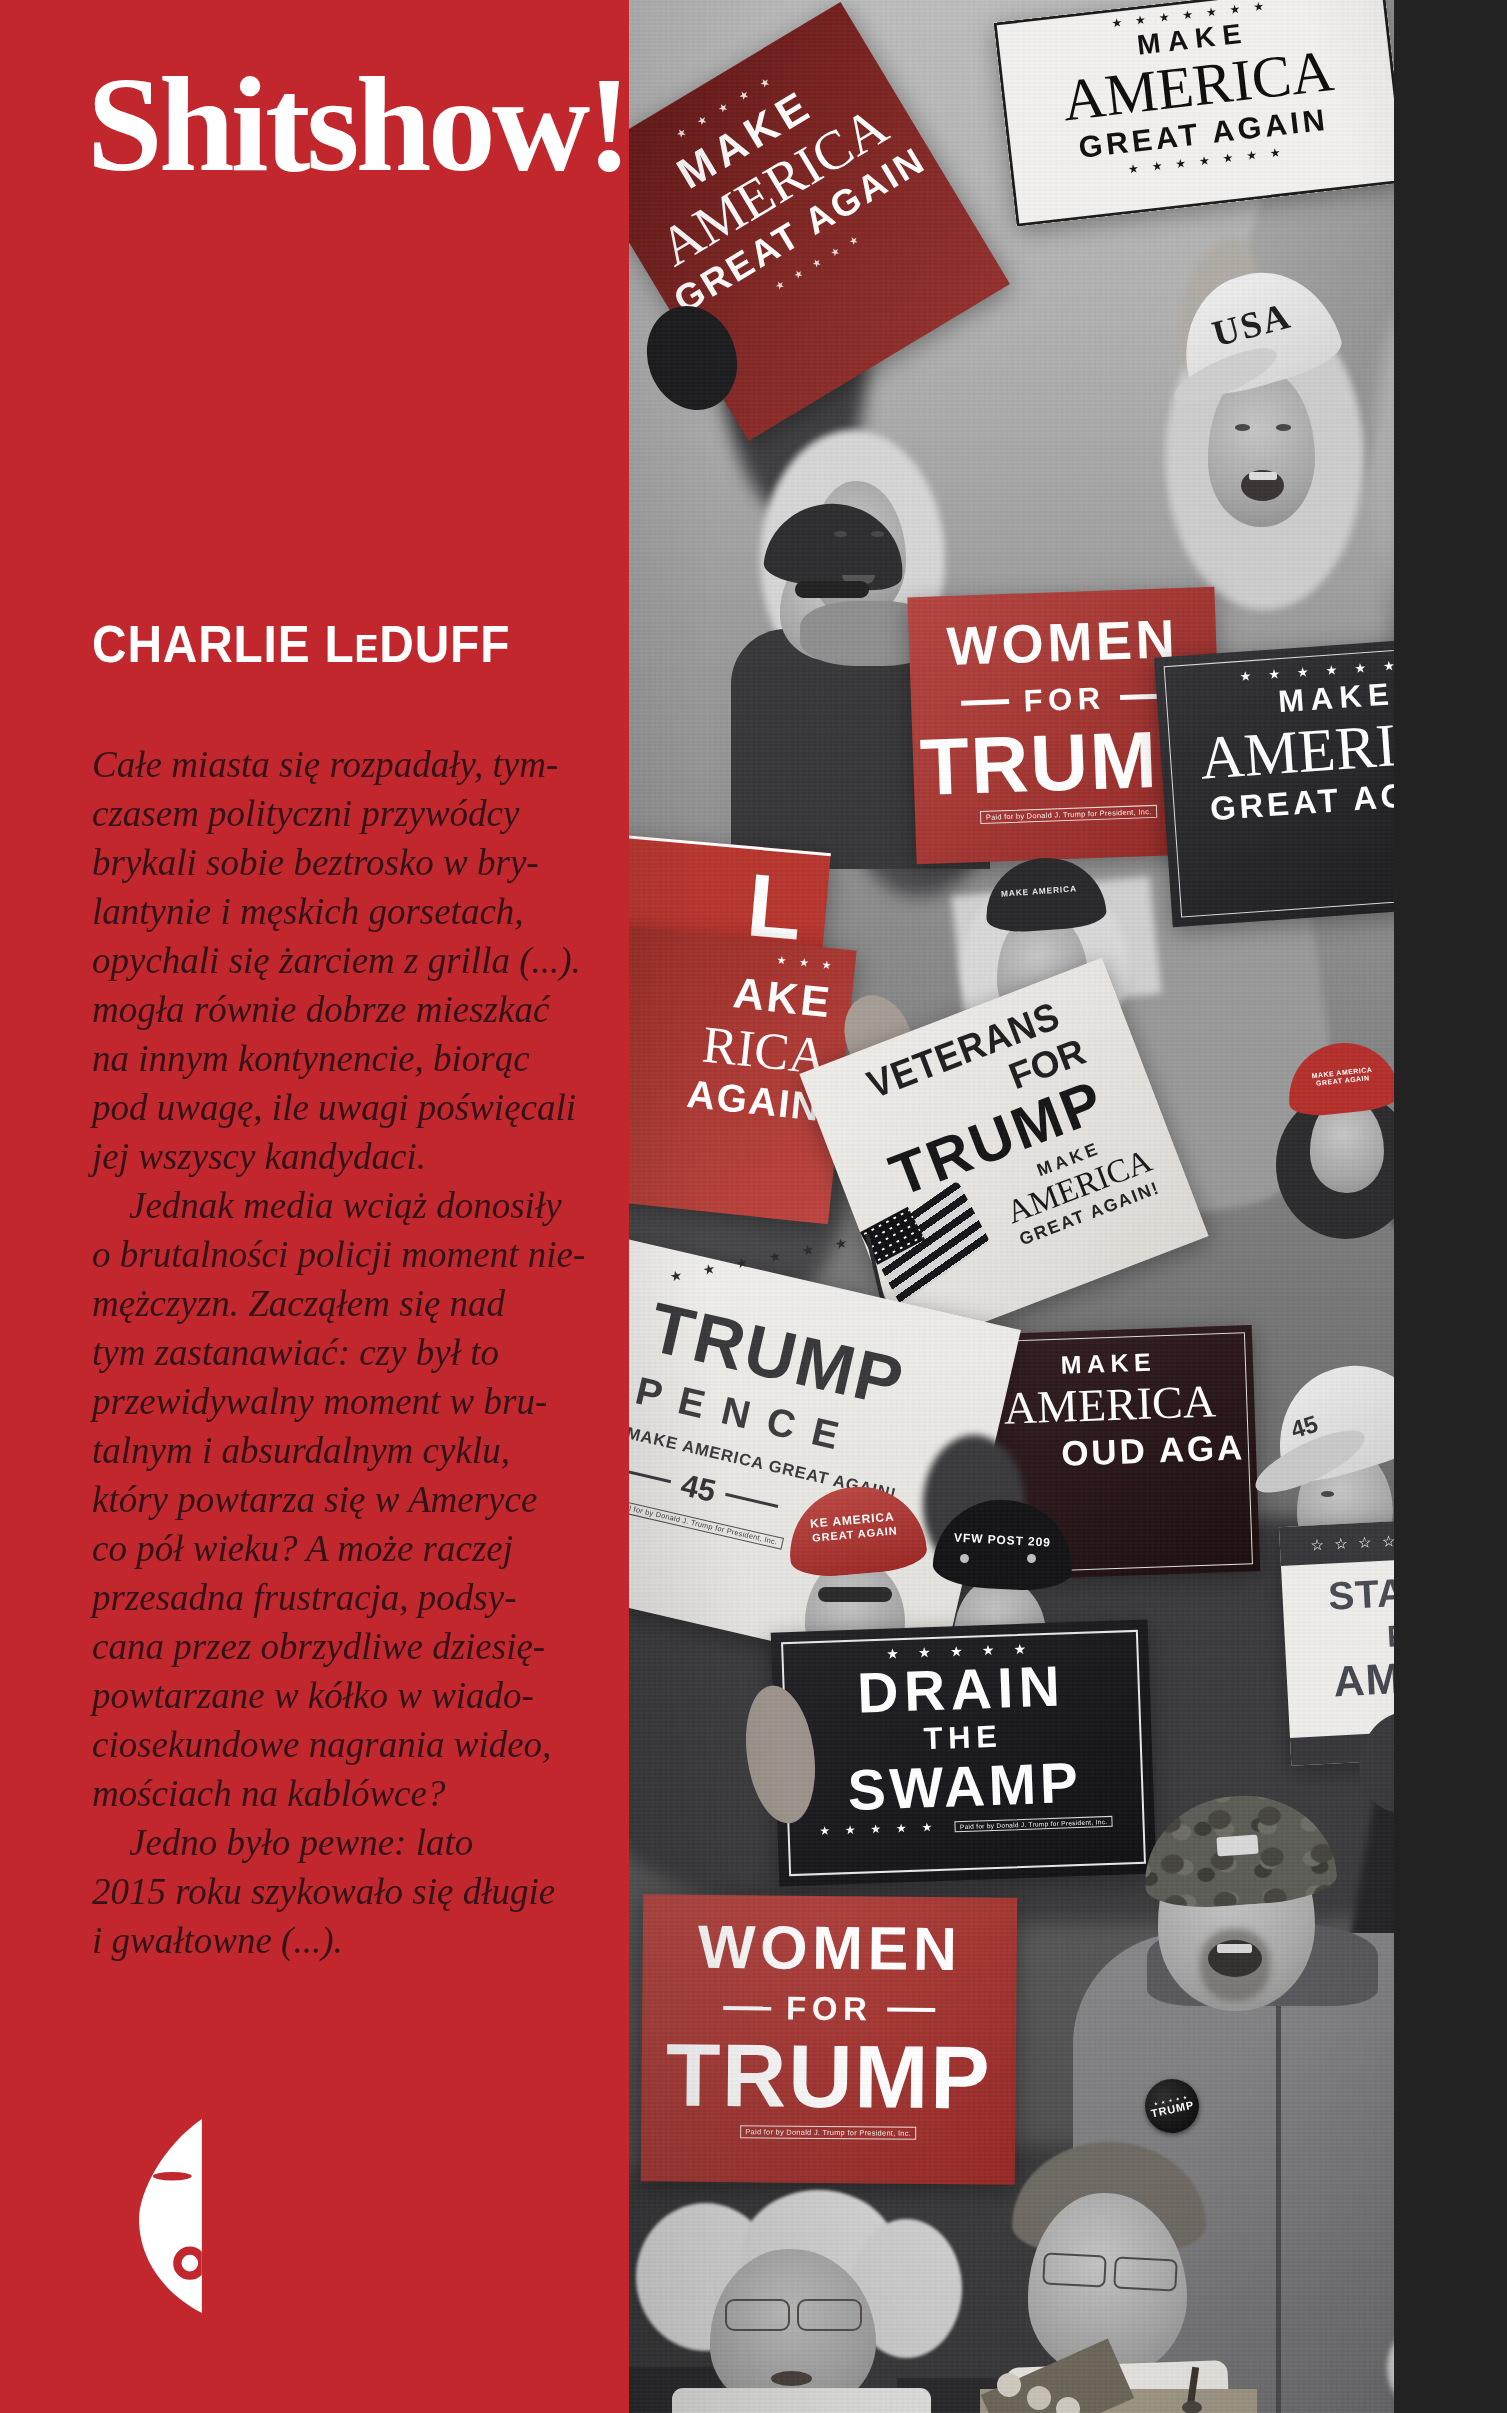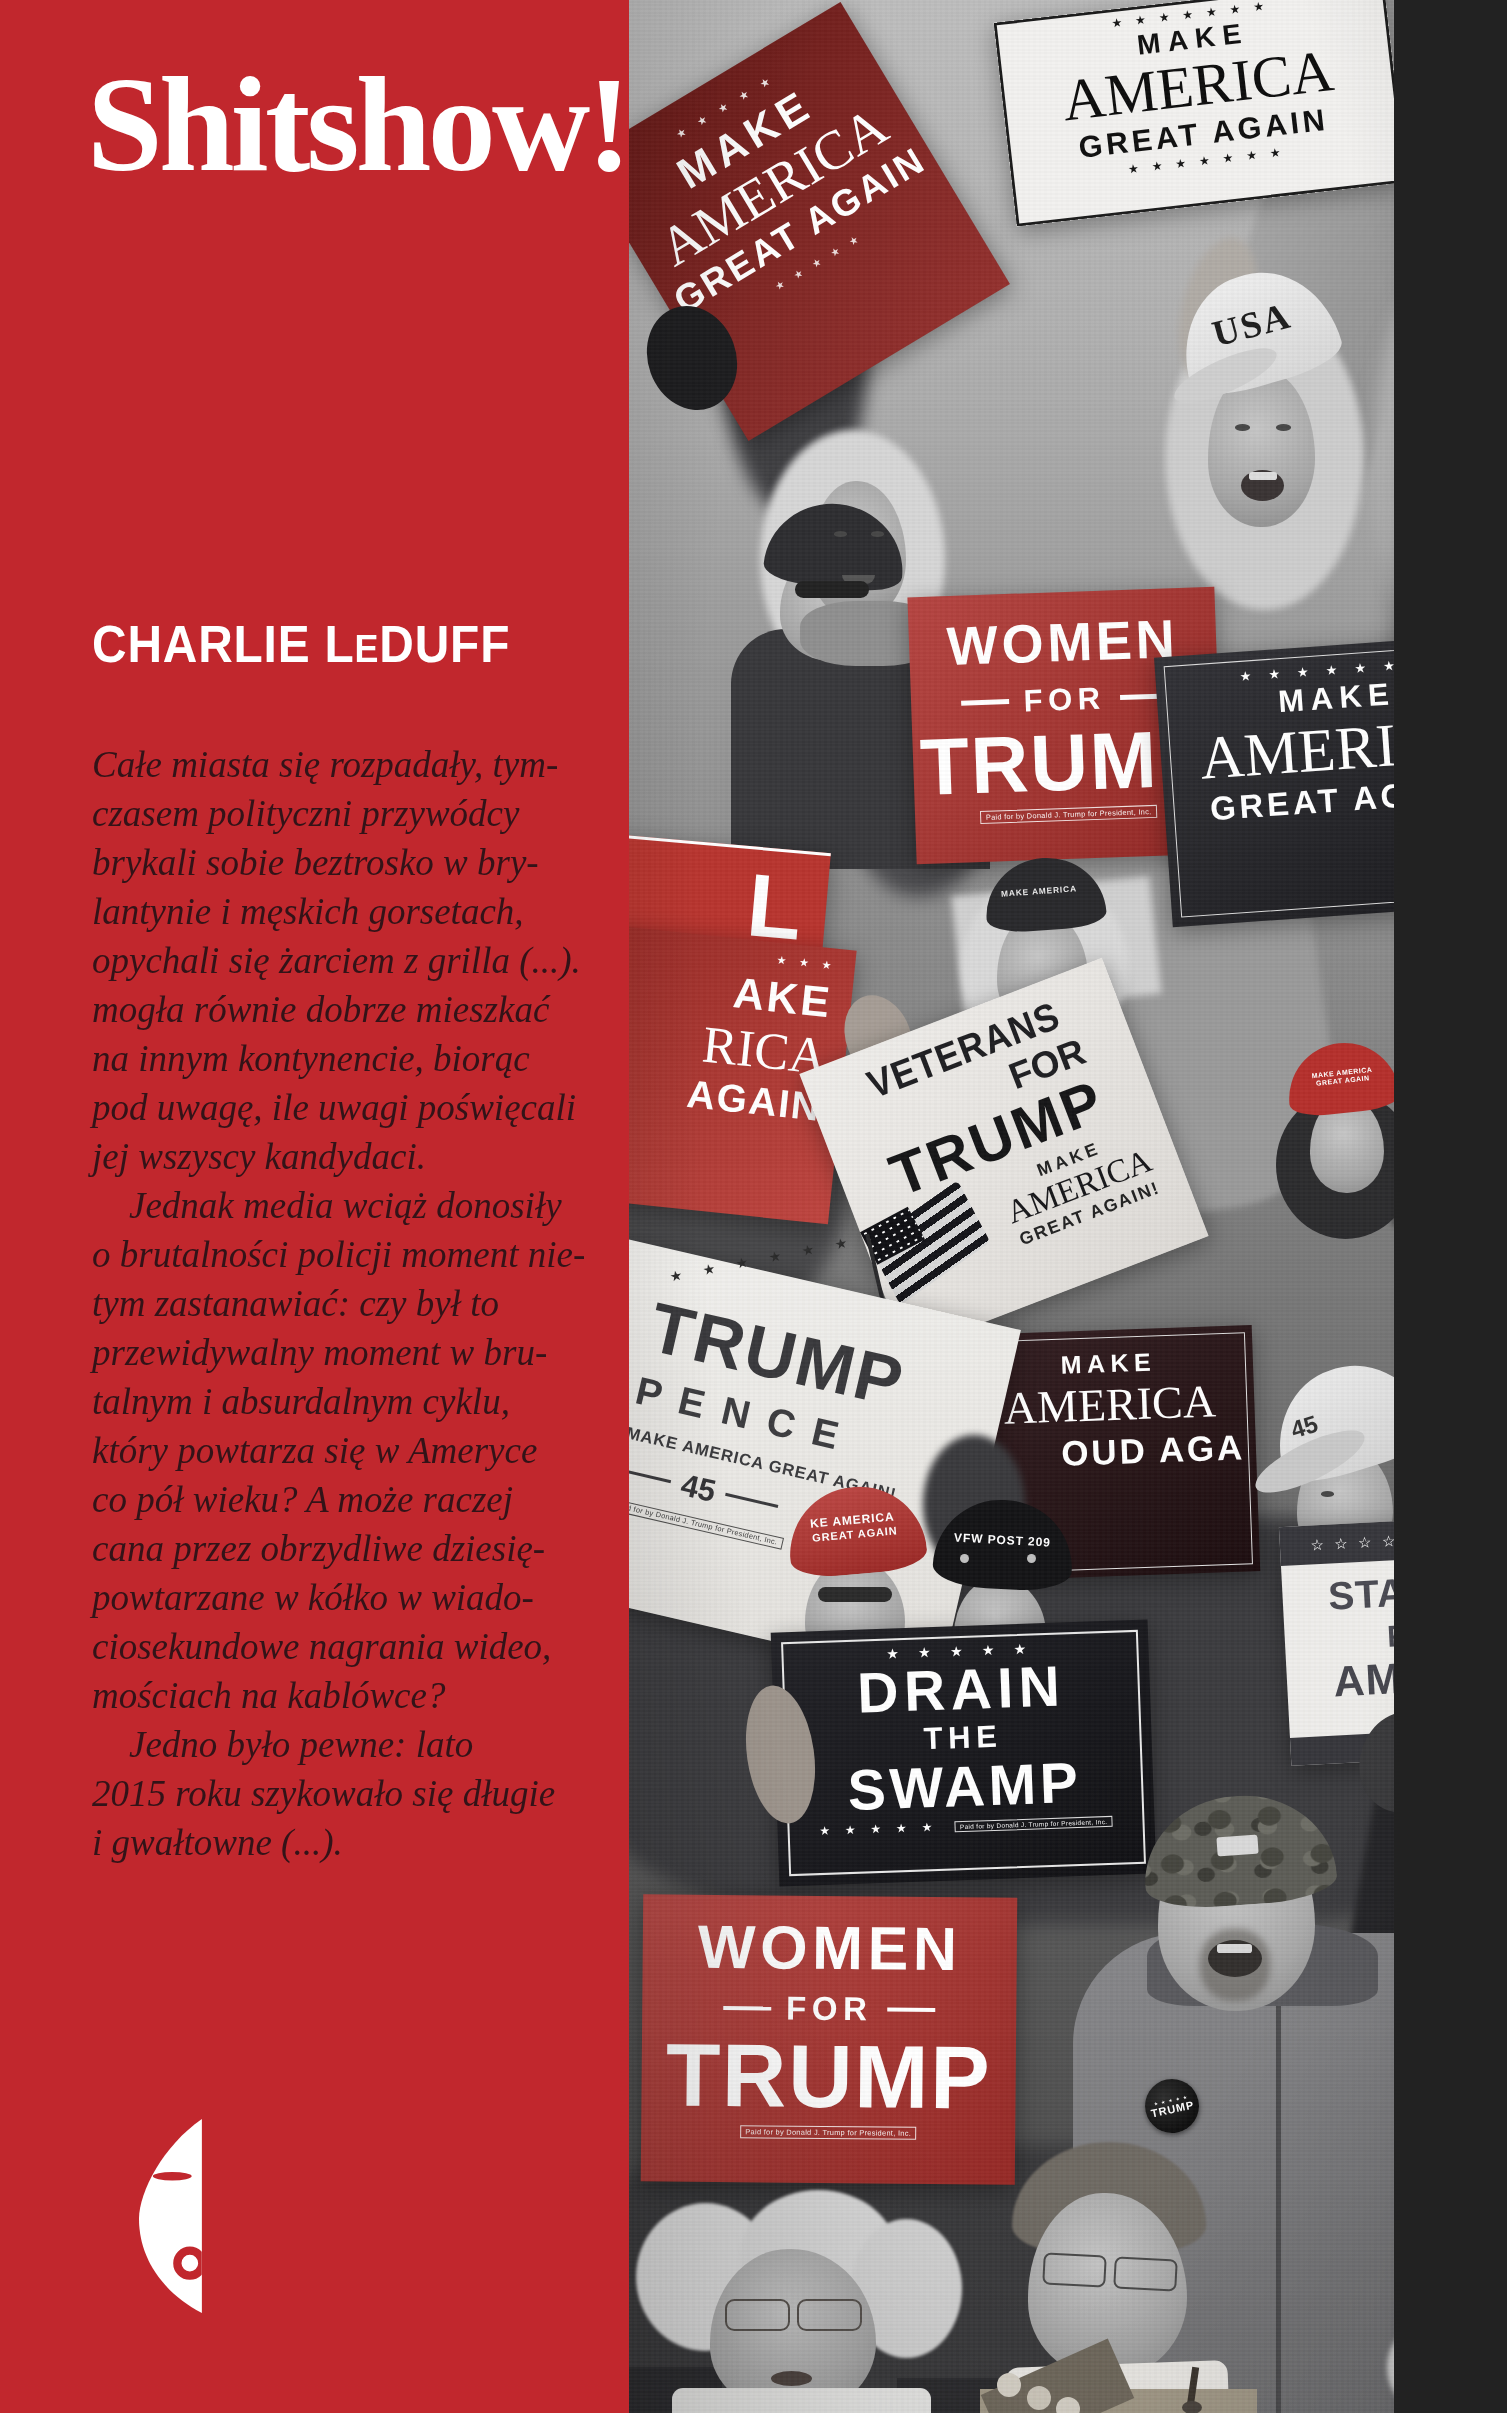--- a/index.html
+++ b/index.html
@@ -308,25 +308,27 @@
         <div class="bline">czasem polityczni przywódcy</div>
         <div class="bline">brykali sobie beztrosko w bry-</div>
         <div class="bline">lantynie i męskich gorsetach,</div>
         <div class="bline">opychali się żarciem z grilla (...).</div>
         <div class="bline">mogła równie dobrze mieszkać</div>
         <div class="bline">na innym kontynencie, biorąc</div>
         <div class="bline">pod uwagę, ile uwagi poświęcali</div>
         <div class="bline">jej wszyscy kandydaci.</div>
         <div class="bline">    Jednak media wciąż donosiły</div>
         <div class="bline">o brutalności policji moment nie-</div>
+        <div class="bline">mężczyzn. Zacząłem się nad</div>
         <div class="bline">tym zastanawiać: czy był to</div>
         <div class="bline">przewidywalny moment w bru-</div>
         <div class="bline">talnym i absurdalnym cyklu,</div>
         <div class="bline">który powtarza się w Ameryce</div>
         <div class="bline">co pół wieku? A może raczej</div>
+        <div class="bline">przesadna frustracja, podsy-</div>
         <div class="bline">cana przez obrzydliwe dziesię-</div>
         <div class="bline">powtarzane w kółko w wiado-</div>
         <div class="bline">ciosekundowe nagrania wideo,</div>
         <div class="bline">mościach na kablówce?</div>
         <div class="bline">    Jedno było pewne: lato</div>
         <div class="bline">2015 roku szykowało się długie</div>
         <div class="bline">i gwałtowne (...).</div>
       </div>
 
     <div class="logo">

